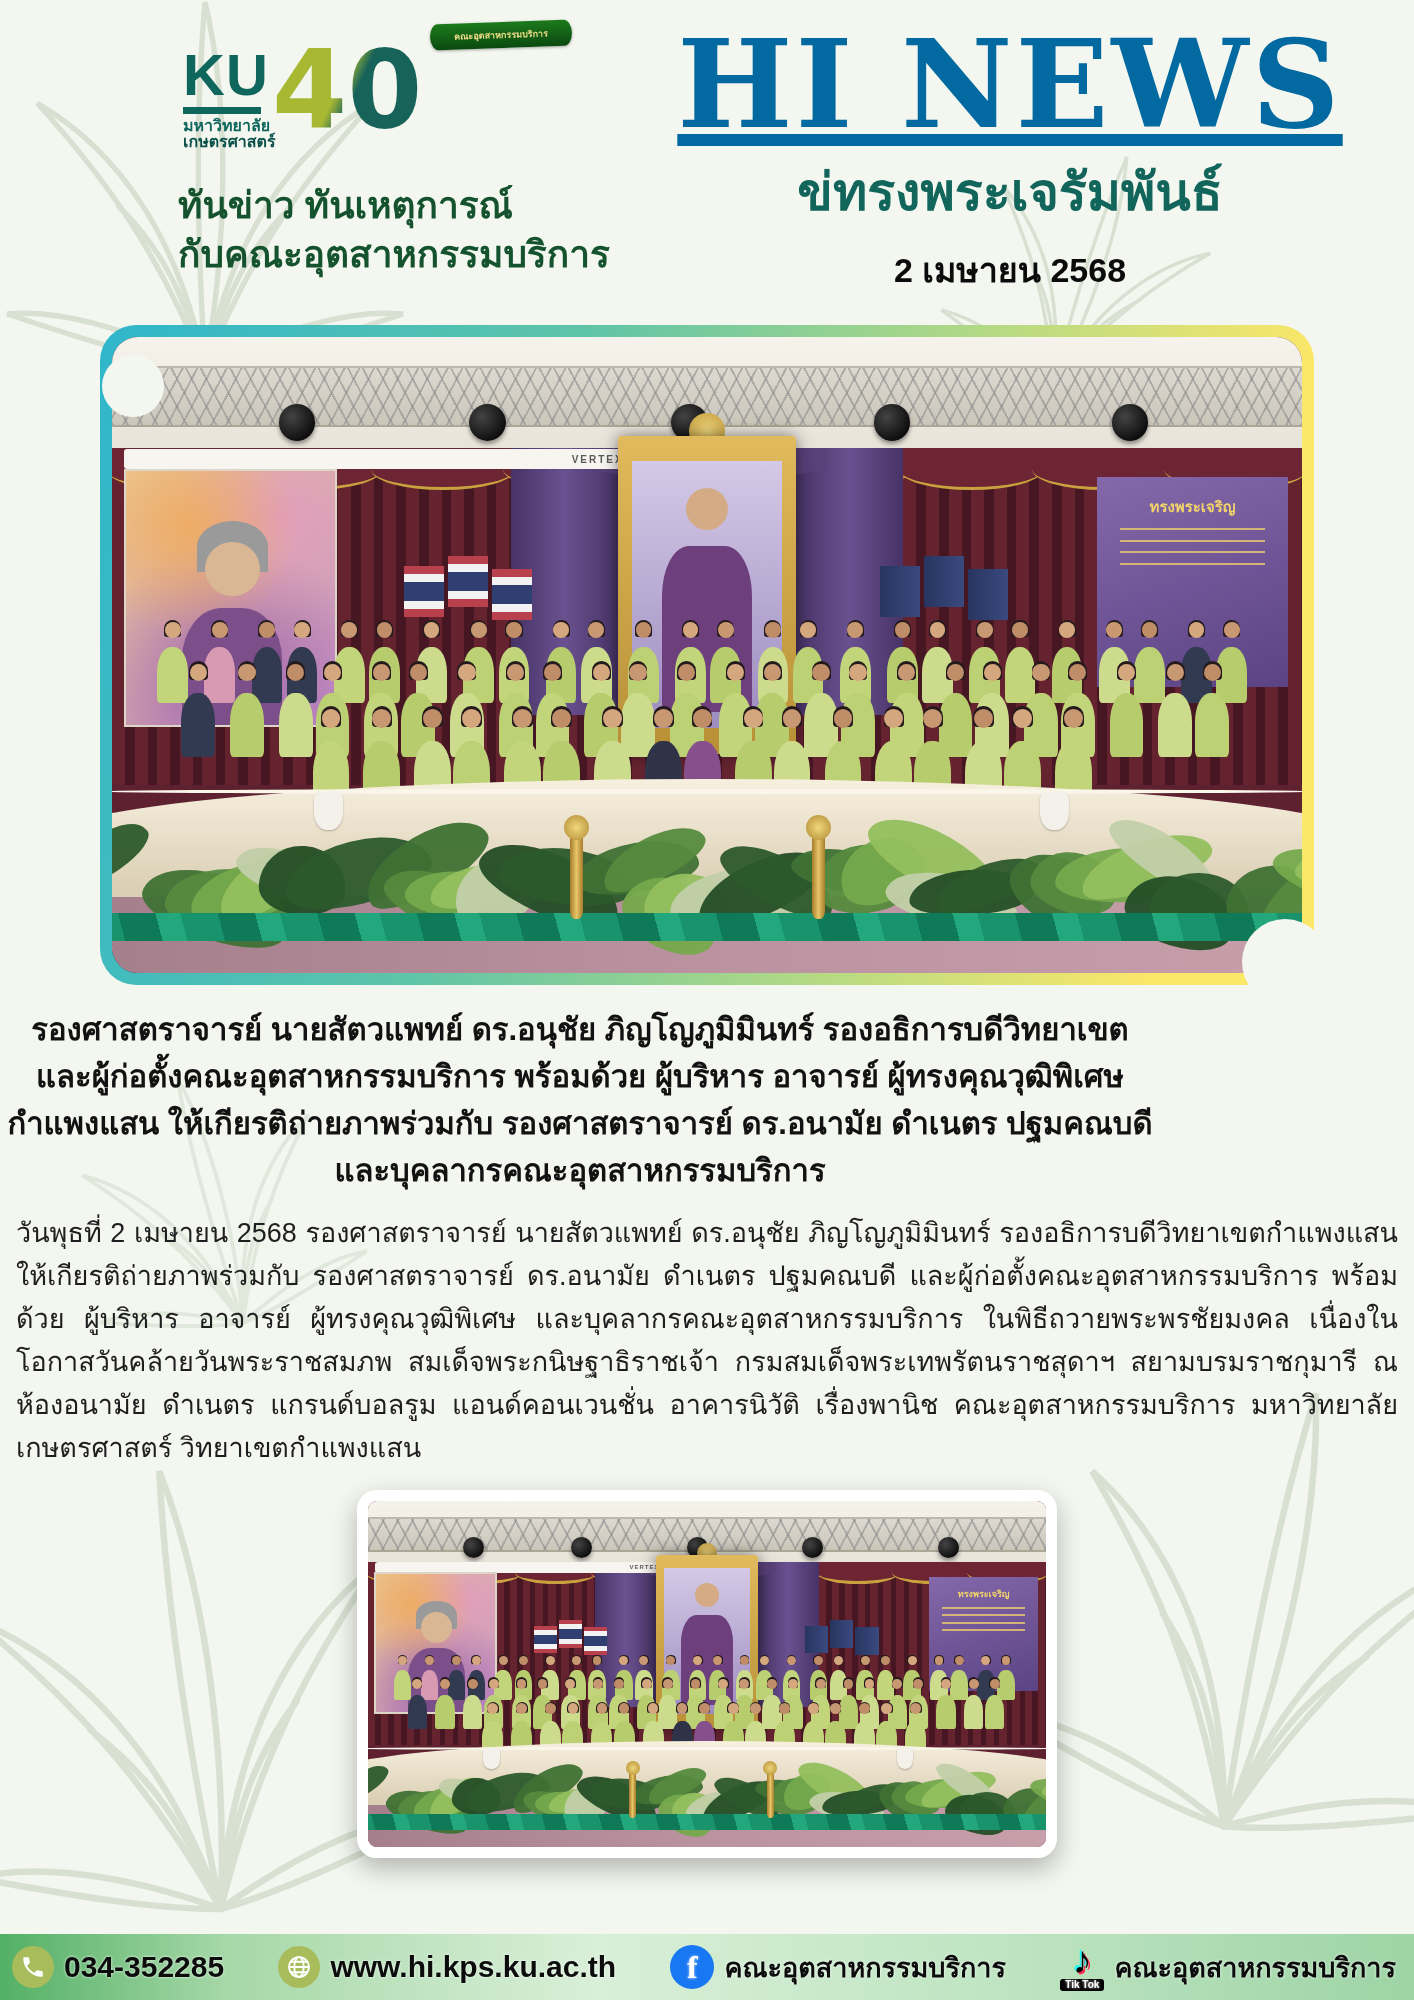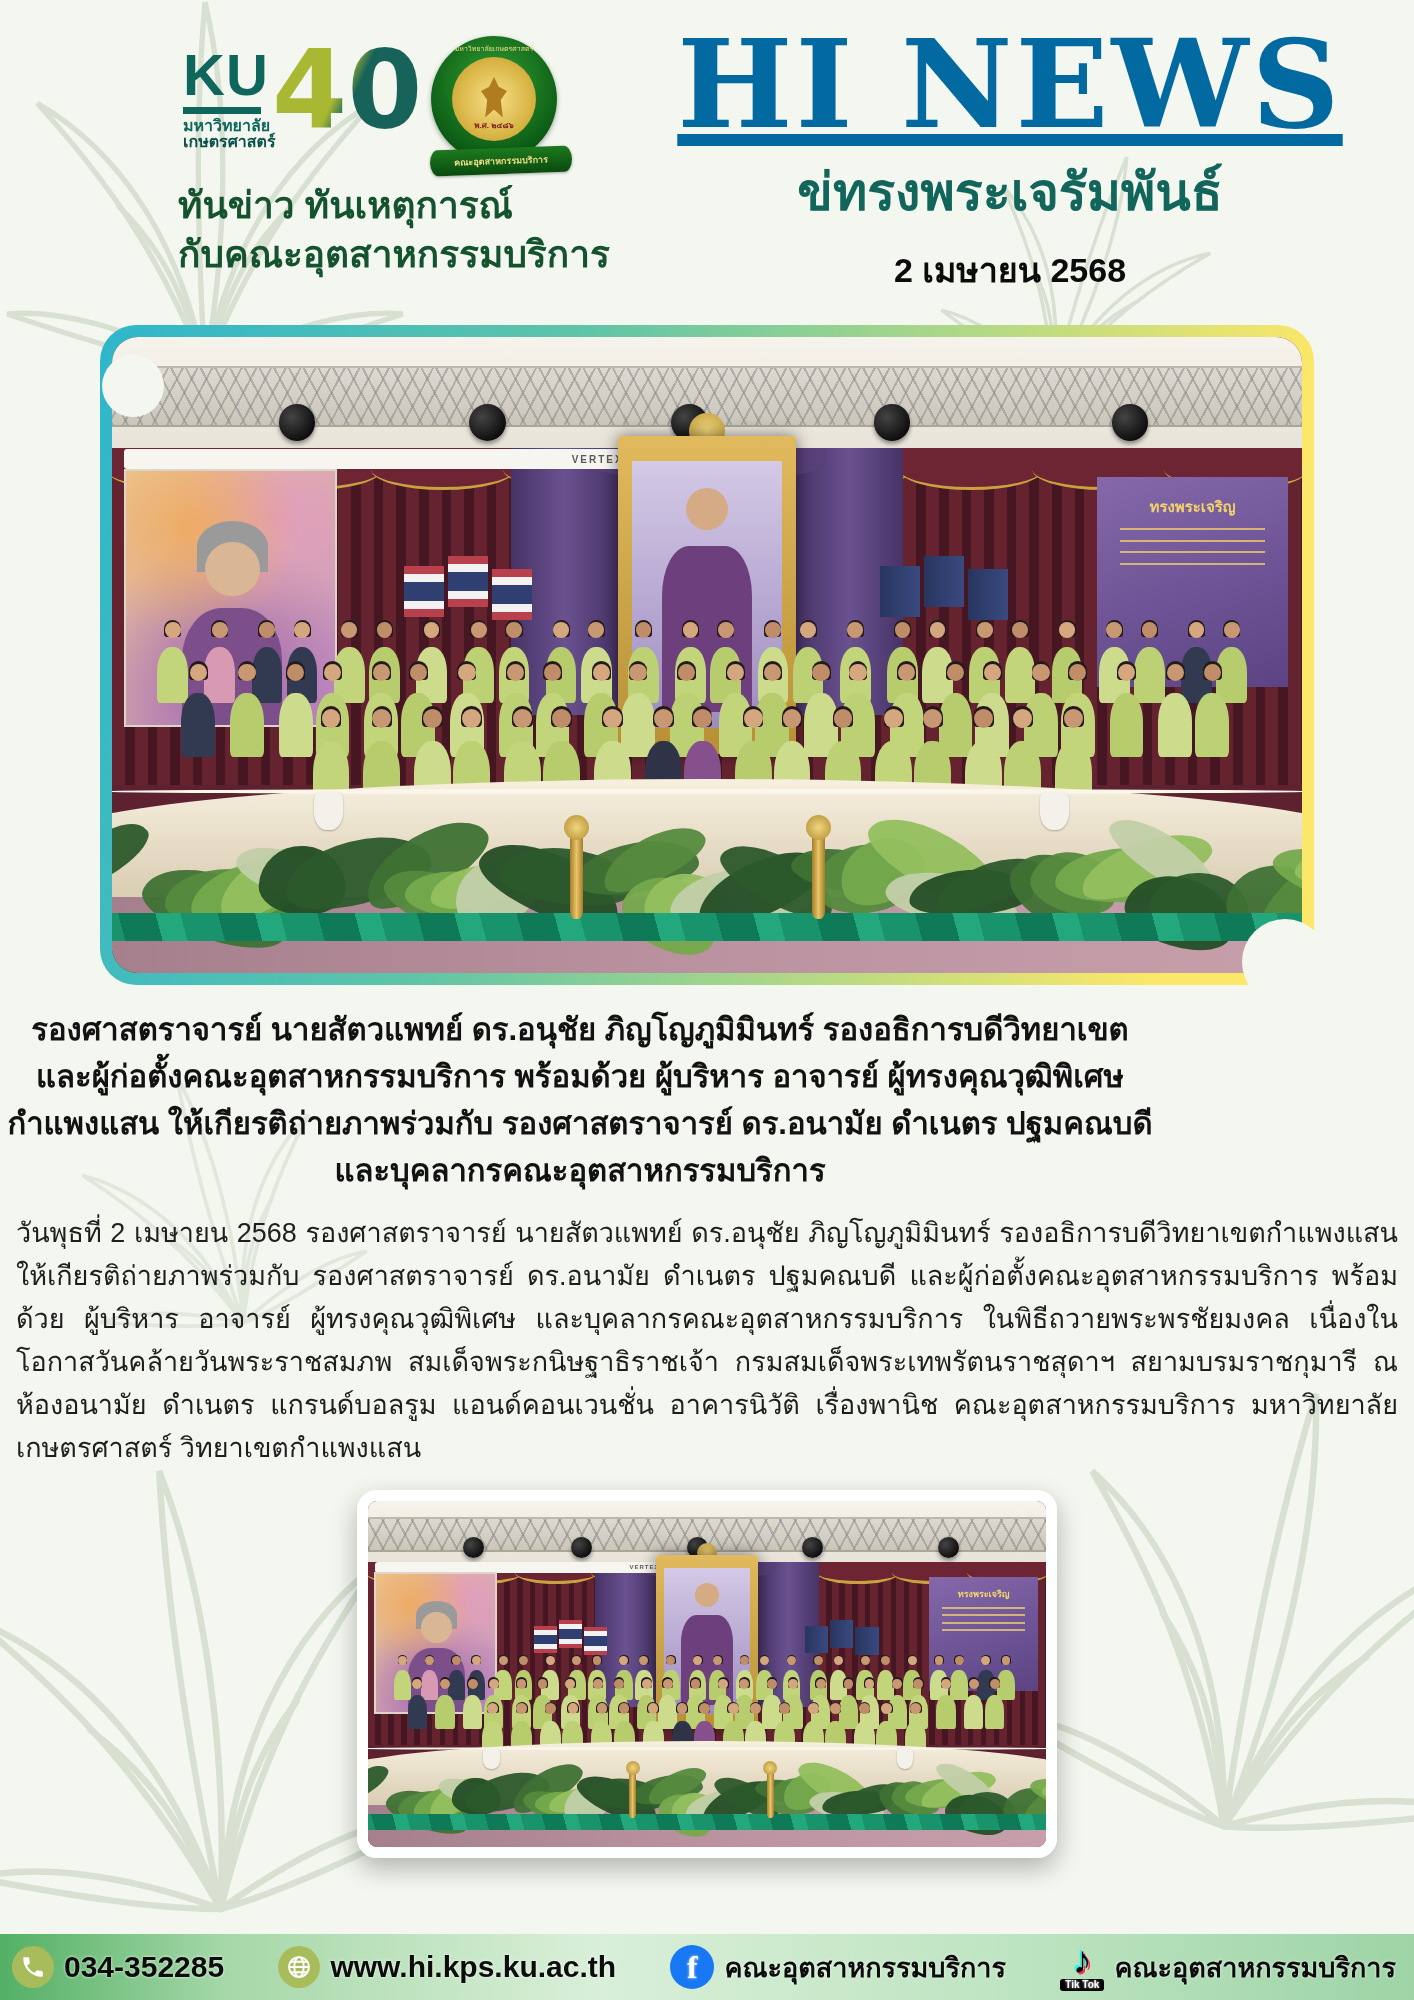--- a/index.html
+++ b/index.html
@@ -184,27 +184,20 @@
 
   <div class="hdr">
     <div class="ku">
       <div class="ac">KU</div>
       <div class="bar"></div>
       <div class="l1">มหาวิทยาลัย</div>
       <div class="l2">เกษตรศาสตร์</div>
     </div>
     <div class="logo80">40</div>
     <div class="emblem">
-      <div class="em-circle">
-        <div class="em-ringtext">มหาวิทยาลัยเกษตรศาสตร์</div>
-        <div class="em-gold">
-          <div class="em-garuda"></div>
-          <div class="em-year">พ.ศ. ๒๔๘๖</div>
-        </div>
-      </div>
       <div class="em-ribbon">คณะอุตสาหกรรมบริการ</div>
     </div>
     <div class="title-block">
       <div class="hinews">HI NEWS</div>
       <div class="subt">ข่ทรงพระเจรัมพันธ์</div>
       <div class="date">2 เมษายน 2568</div>
     </div>
     <div class="tagline">
       <div>ทันข่าว ทันเหตุการณ์</div>
       <div>กับคณะอุตสาหกรรมบริการ</div>

